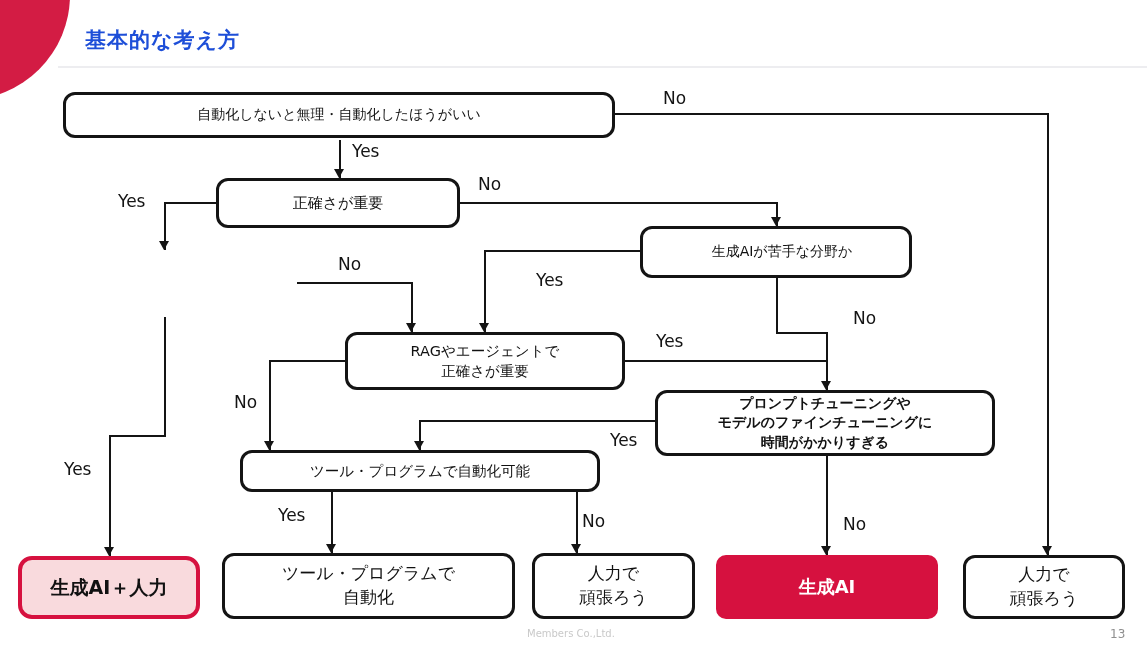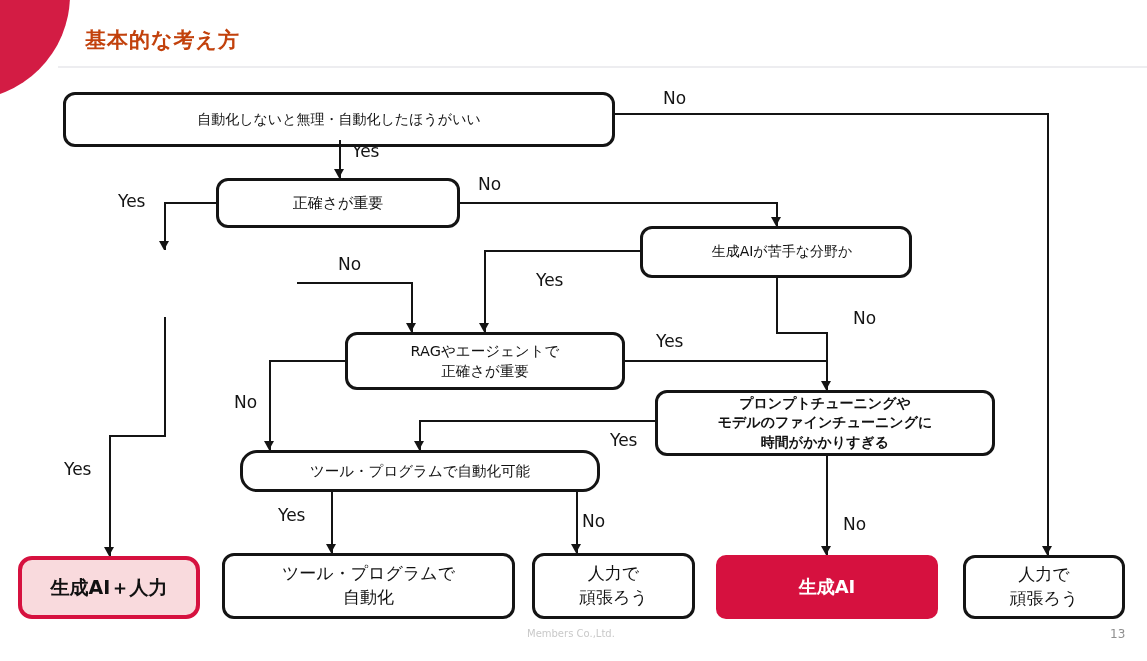--- a/index.html
+++ b/index.html
@@ -6,21 +6,21 @@
   .canvas{
     position:relative;width:1147px;height:661px;background:#ffffff;
     font-family:"DejaVu Sans","Liberation Sans",sans-serif;overflow:hidden;color:#111;
   }
   .corner-accent{
     position:absolute;left:-140px;top:-110px;width:210px;height:210px;
     border-radius:50%;background:#d31c44;
   }
   .page-title{
     position:absolute;left:85px;top:26px;font-size:21px;font-weight:bold;
-    color:#c2410c;letter-spacing:1px;
+    color:#1d4ed8;letter-spacing:1px;
   }
   .title-divider{
     position:absolute;left:58px;top:66px;width:1089px;height:2px;background:#ededf0;
   }
   .node{
     position:absolute;background:#fff;border:3px solid #141414;border-radius:12px;
     display:flex;align-items:center;justify-content:center;text-align:center;
     font-size:14px;line-height:1.4;white-space:pre-line;box-sizing:border-box;color:#111;
   }
   .node.result{font-size:17px;}
@@ -44,29 +44,29 @@
 </style>
 </head>
 <body>
 
 <div class="canvas">
 
   <div class="corner-accent"></div>
   <div class="page-title">基本的な考え方</div>
   <div class="title-divider"></div>
 
-  <div class="node" style="left:63px;top:92px;width:552px;height:55px;">自動化しないと無理・自動化したほうがいい</div>
+  <div class="node" style="left:63px;top:92px;width:552px;height:46px;">自動化しないと無理・自動化したほうがいい</div>
   <div class="node" style="left:216px;top:178px;width:244px;height:50px;font-size:15px;">正確さが重要</div>
   <div class="node" style="left:640px;top:226px;width:272px;height:52px;padding-left:12px;">生成AIが苦手な分野か</div>
   <div class="node" style="left:345px;top:332px;width:280px;height:58px;font-size:14.5px;">RAGやエージェントで
 正確さが重要</div>
   <div class="node" style="left:655px;top:390px;width:340px;height:66px;font-weight:bold;">プロンプトチューニングや
 モデルのファインチューニングに
 時間がかかりすぎる</div>
-  <div class="node" style="left:240px;top:450px;width:360px;height:42px;font-size:14.5px;border-radius:17px;">ツール・プログラムで自動化可能</div>
+  <div class="node" style="left:240px;top:450px;width:360px;height:42px;font-size:14.5px;">ツール・プログラムで自動化可能</div>
 
   <div class="node result" style="left:222px;top:553px;width:293px;height:66px;">ツール・プログラムで
 自動化</div>
   <div class="node result highlight" style="left:18px;top:556px;width:182px;height:63px;">生成AI＋人力</div>
   <div class="node result" style="left:532px;top:553px;width:163px;height:66px;">人力で
 頑張ろう</div>
   <div class="node result solid-red" style="left:716px;top:555px;width:222px;height:64px;">生成AI</div>
   <div class="node result" style="left:963px;top:555px;width:162px;height:64px;">人力で
 頑張ろう</div>
 

